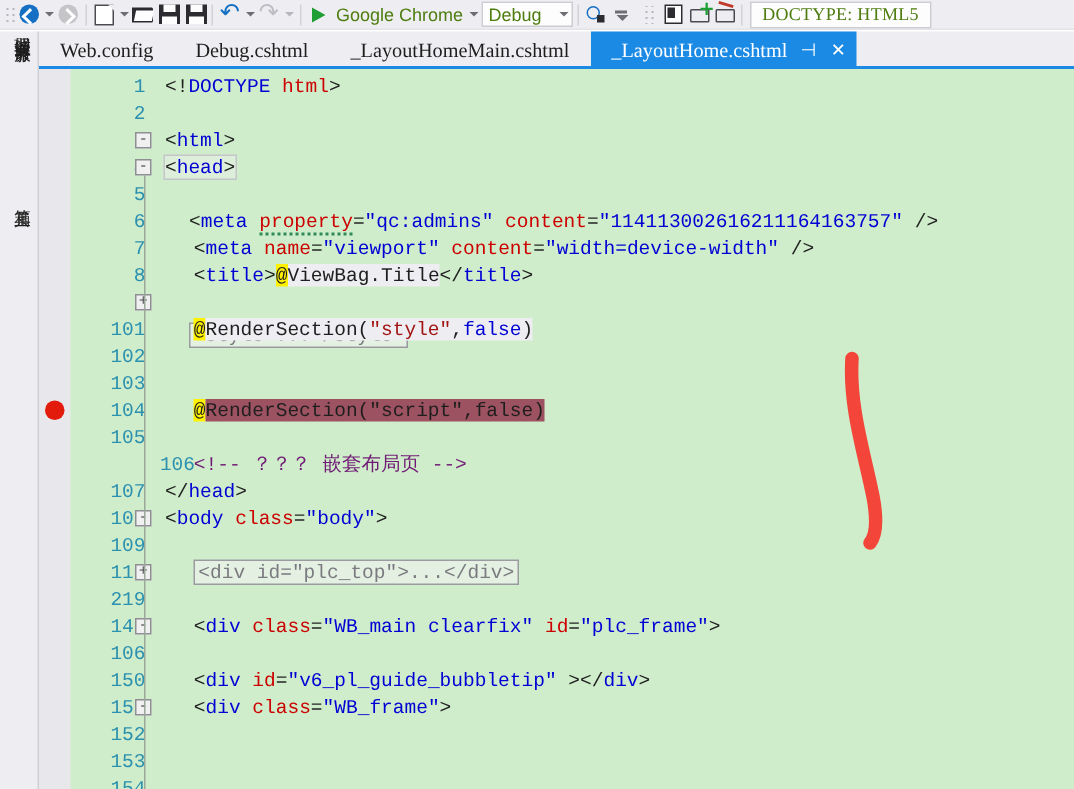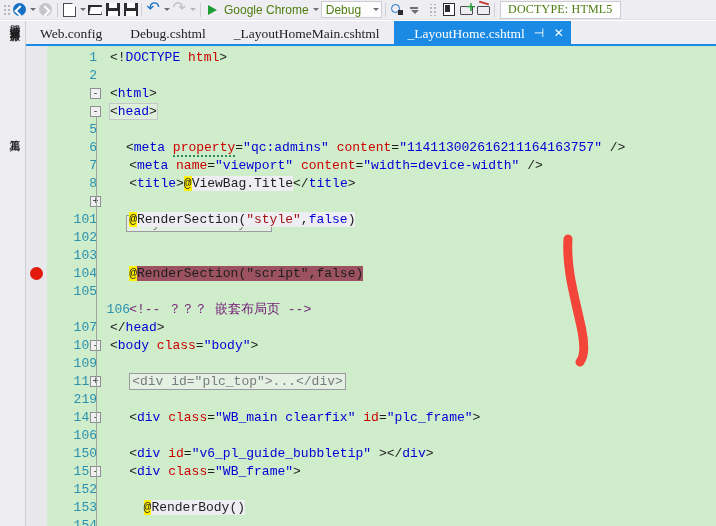--- a/index.html
+++ b/index.html
@@ -515,21 +515,20 @@
         <div class="lineno" style="top: 399px;">150</div>
         <div class="code" style="top: 399px; left: 103.2px;"><span class="t-punct">&lt;</span><span class="t-tag">div</span> <span class="t-attr">id</span><span class="t-punct">=</span><span class="t-val">"v6_pl_guide_bubbletip"</span> <span class="t-punct">&gt;&lt;/</span><span class="t-tag">div</span><span class="t-punct">&gt;</span></div>
         <div class="row" style="top: 417px;"></div>
         <div class="lineno" style="top: 417px;">151</div>
         <div class="fold-box" style="top: 420px;">-</div>
         <div class="code" style="top: 417px; left: 103.2px;"><span class="t-punct">&lt;</span><span class="t-tag">div</span> <span class="t-attr">class</span><span class="t-punct">=</span><span class="t-val">"WB_frame"</span><span class="t-punct">&gt;</span></div>
         <div class="row" style="top: 435px;"></div>
         <div class="lineno" style="top: 435px;">152</div>
         <div class="row" style="top: 453px;"></div>
         <div class="lineno" style="top: 453px;">153</div>
-        <div class="code" style="top: 453px; left: 117.6px;"><span class="hl-razor">@</span><span class="hl-code">RenderBody()</span></div>
         <div class="row" style="top: 471px;"></div>
         <div class="lineno" style="top: 471px;">154</div>
         <div class="fold-line" style="top: 71px; height: 472px;"></div>
       </div>
     <div class="breakpoint" id="breakpoint" style="top: 221px;"></div>
 
     <svg class="annot" id="annot" width="60" height="140" style="left:520px; top:185px;">
       <path id="annot-path" d="M 22 8 C 20 40, 30 70, 36 100 C 39 116, 38 126, 34 131" stroke="#f4453a" stroke-width="9" stroke-linecap="round" fill="none"></path>
     </svg>
   </div>

